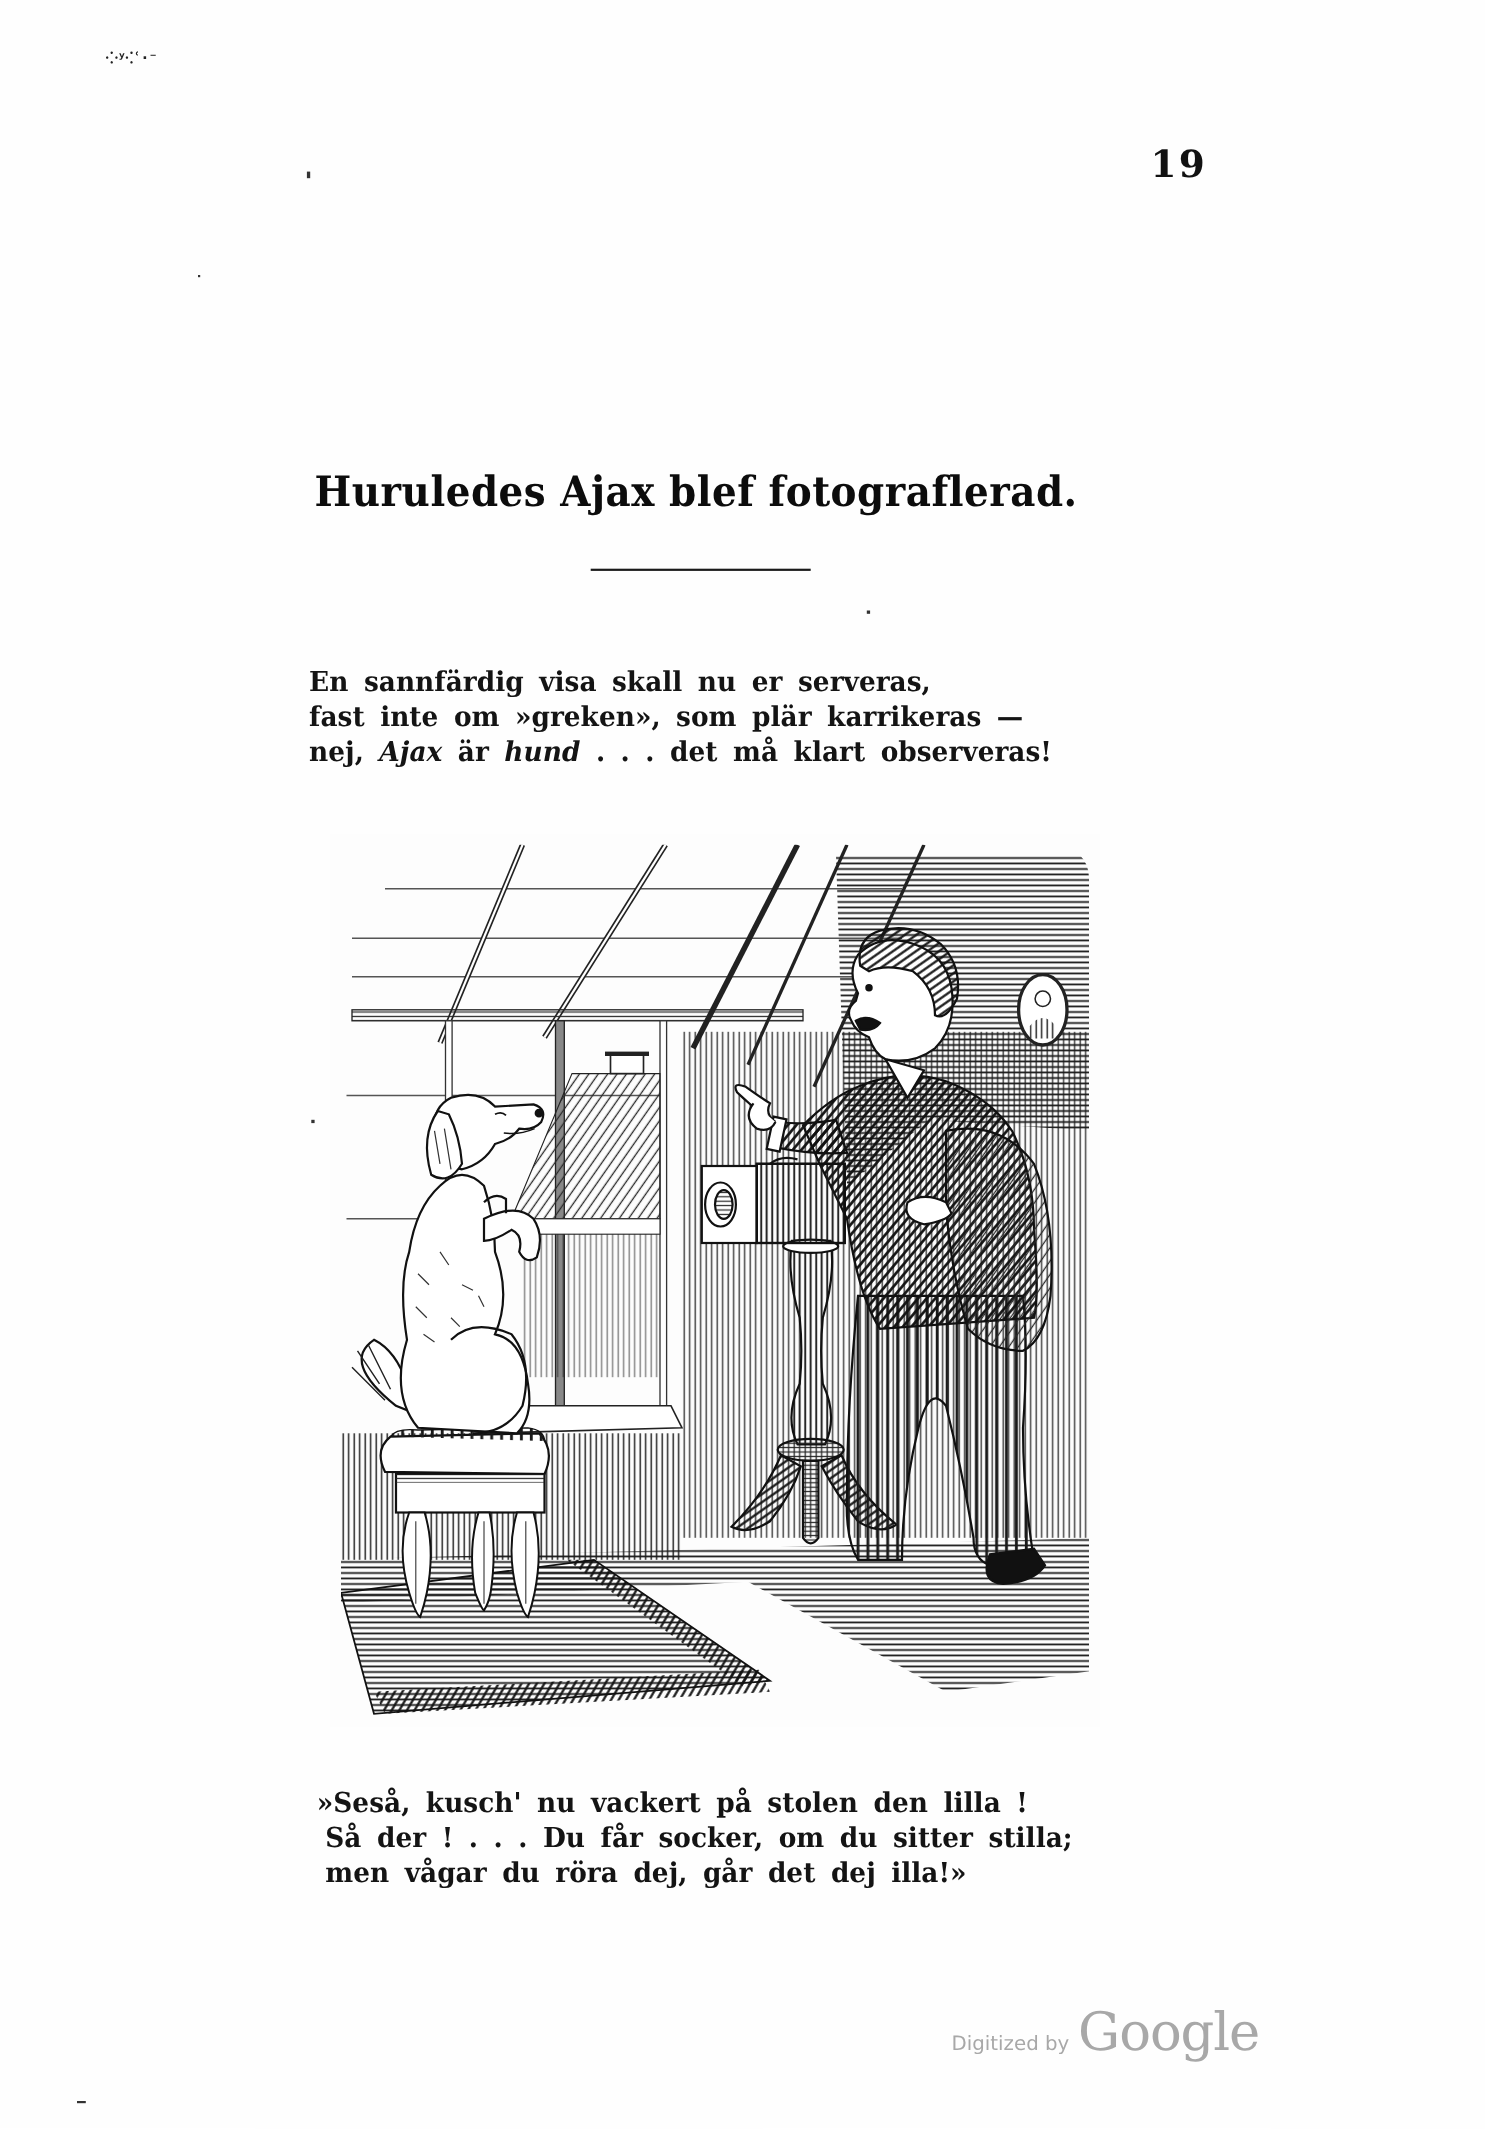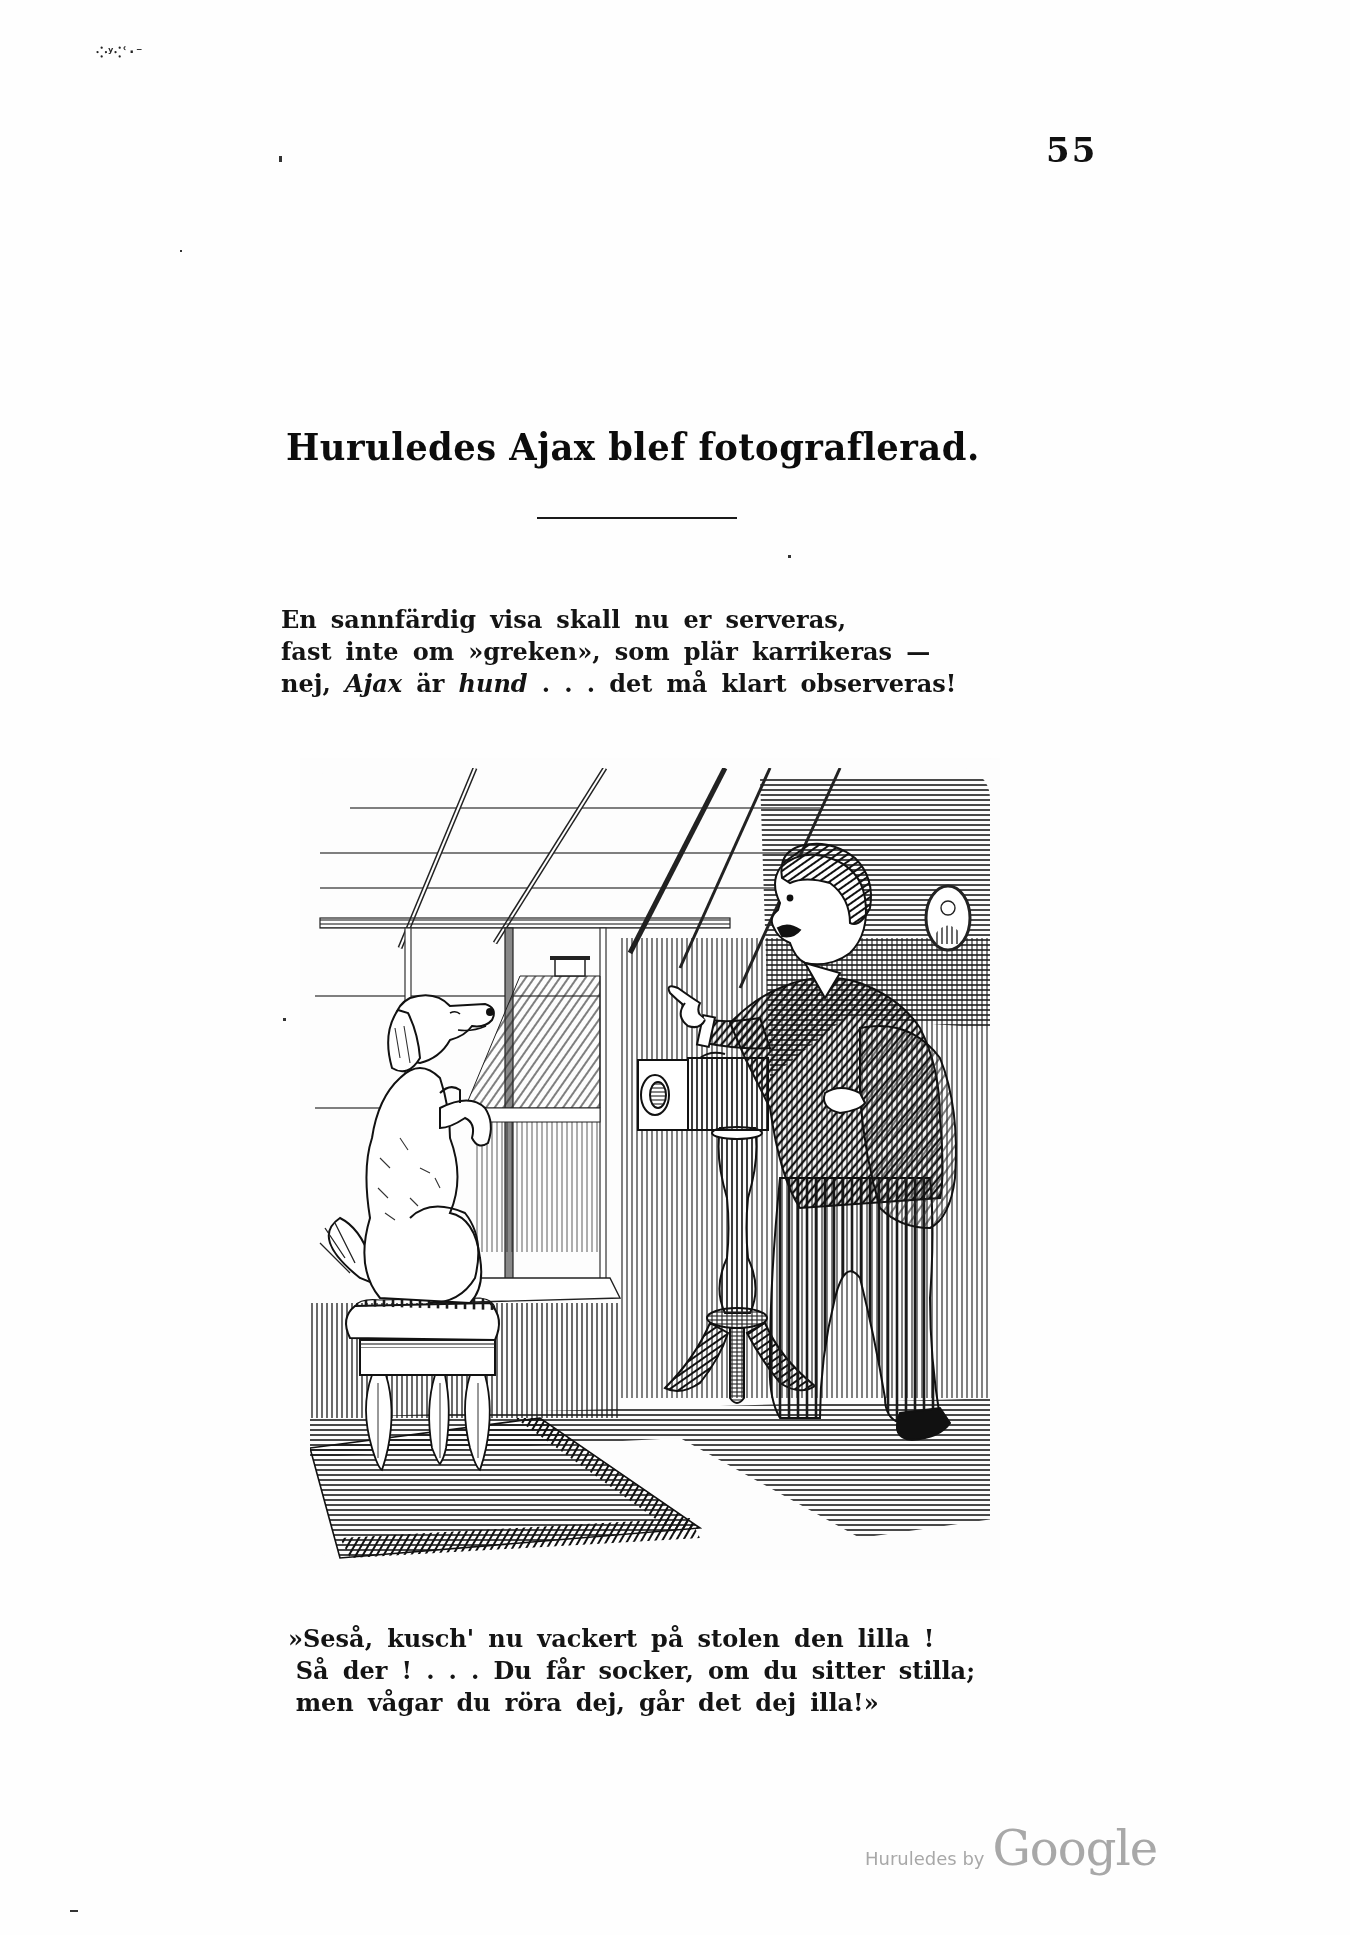--- a/index.html
+++ b/index.html
@@ -47,21 +47,21 @@
 
 <div class="page">
 
   <div class="scan-mark tl">⁘ʸ⁖ʿ·⁻</div>
   <div class="dot" style="left:279px;top:156px;width:3px;height:6px;"></div>
   <div class="dot" style="left:180px;top:250px;width:2px;height:2px;"></div>
   <div class="dot" style="left:788px;top:555px;width:3px;height:3px;"></div>
   <div class="dot" style="left:283px;top:1018px;width:3px;height:3px;"></div>
   <div class="dot" style="left:70px;top:1910px;width:8px;height:2px;"></div>
 
-  <div class="page-number">55</div>
+  <div class="page-number">19</div>
 
   <h1 class="chapter-title" style="margin:0;">Huruledes Ajax blef fotograflerad.</h1>
   <div class="title-rule"></div>
 
   <div class="stanza stanza-1">
     <span class="line">En sannfärdig visa skall nu er serveras,</span>
     <span class="line">fast inte om »greken», som plär karrikeras —</span>
     <span class="line"><span>nej, </span><em>Ajax</em><span> är </span><em>hund</em><span> . . . det må klart observeras!</span></span>
   </div>
 
@@ -235,17 +235,17 @@
     </svg>
   </div>
 
   <div class="stanza stanza-2">
     <span class="line">»Seså, kusch' nu vackert på stolen den lilla !</span>
     <span class="line indent">Så der ! . . . Du får socker, om du sitter stilla;</span>
     <span class="line indent">men vågar du röra dej, går det dej illa!»</span>
   </div>
 
   <div class="digitized">
-    <span class="by">Huruledes by</span>
+    <span class="by">Digitized by</span>
     <span class="brand">Google</span>
   </div>
 
 </div>
 
 </body></html>

